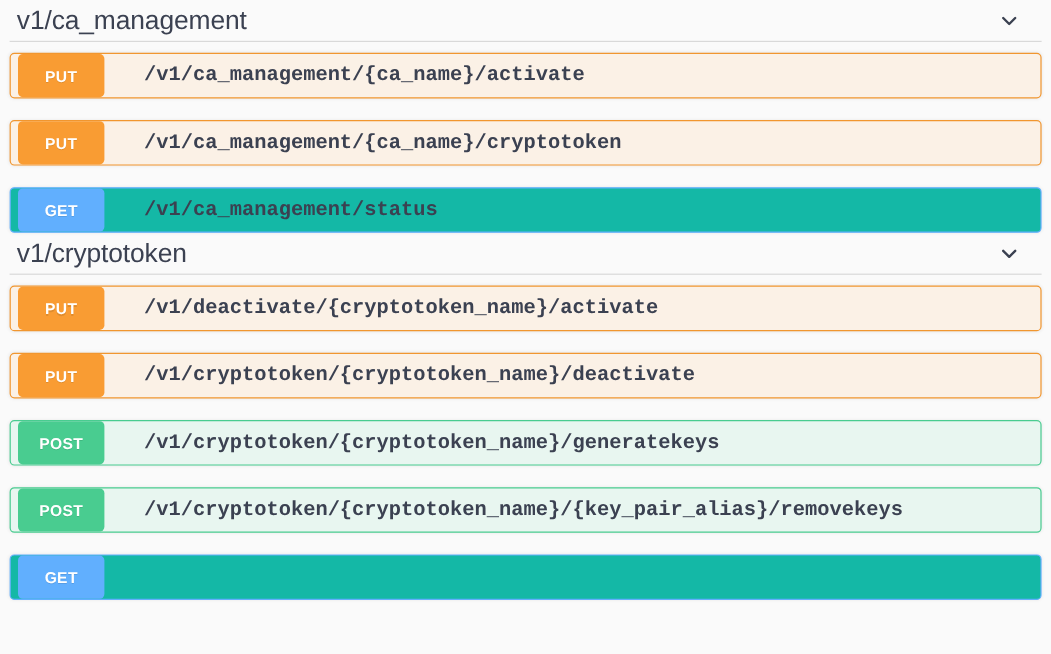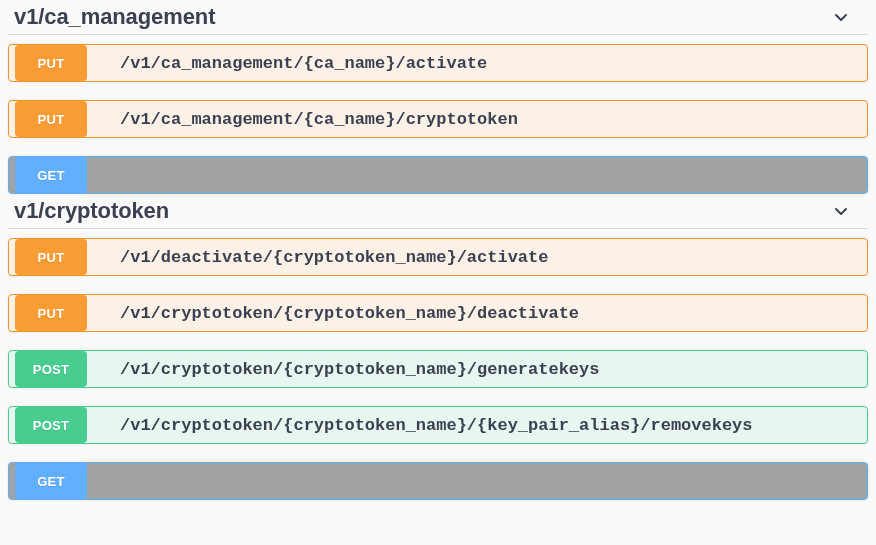--- a/index.html
+++ b/index.html
@@ -29,21 +29,21 @@
     display: flex;
     align-items: center;
     justify-content: space-between;
     height: 34px;
     cursor: pointer;
     padding: 0 2px 0 6px;
     box-sizing: border-box;
   }
   .tag-title {
     font-size: 22px;
-    font-weight: bold;
+    font-weight: normal;
     color: #3b4151;
     letter-spacing: -0.1px;
     line-height: 1;
     white-space: nowrap;
   }
   .chevron-btn {
     width: 26px;
     height: 26px;
     display: flex;
     align-items: center;
@@ -76,21 +76,21 @@
     position: relative;
     box-shadow: 0 0 3px rgba(0,0,0,0.08);
   }
   .op-row:last-child { margin-bottom: 0; }
 
   .op-row.put {
     background: #fbf1e6;
     border-color: #f1962f;
   }
   .op-row.get {
-    background: #a3a3a3;
+    background: #14b8a6;
     border-color: #61affe;
   }
   .op-row.post {
     background: #e8f6f0;
     border-color: #49cc90;
   }
   .method-badge {
     width: 72px;
     min-width: 72px;
     height: 36px;
@@ -142,20 +142,21 @@
     <span class="op-path">/v1/ca_management/{ca_name}/activate</span>
   </div>
 
   <div class="op-row put">
     <span class="method-badge put">PUT</span>
     <span class="op-path">/v1/ca_management/{ca_name}/cryptotoken</span>
   </div>
 
   <div class="op-row get">
     <span class="method-badge get">GET</span>
+    <span class="op-path">/v1/ca_management/status</span>
   </div>
 </div>
   </div>
 
   <div class="tag-section">
     <div class="tag-header">
       <span class="tag-title">v1/cryptotoken</span>
       <button class="chevron-btn" aria-label="collapse">
         <svg width="20" height="20" viewBox="0 0 20 20" aria-hidden="true">
           <polyline points="5,8 10,13 15,8" fill="none" stroke="#3b4151" stroke-width="2" stroke-linecap="round" stroke-linejoin="round"></polyline>

